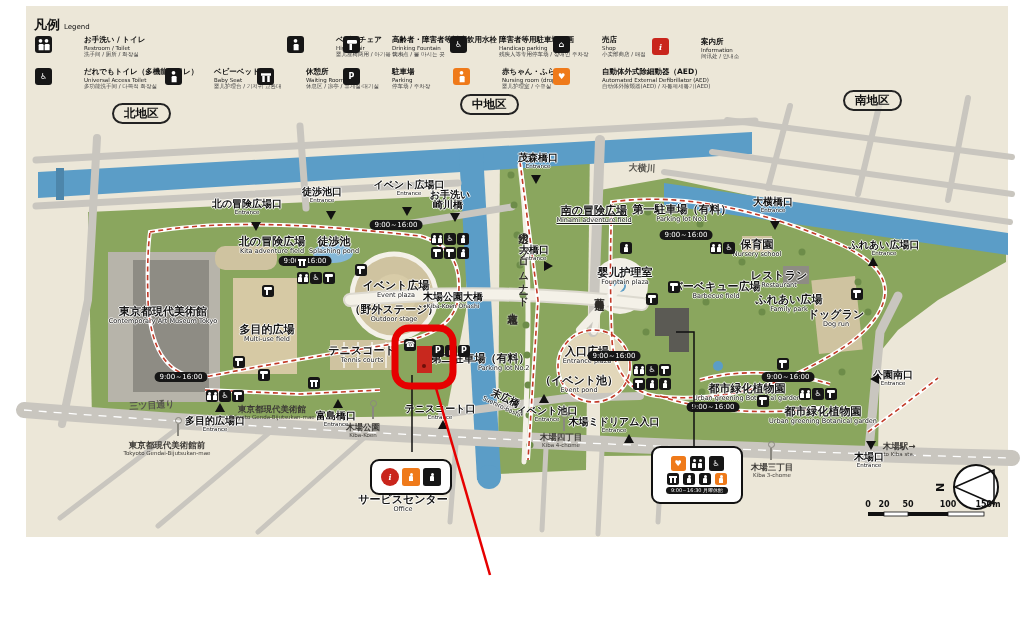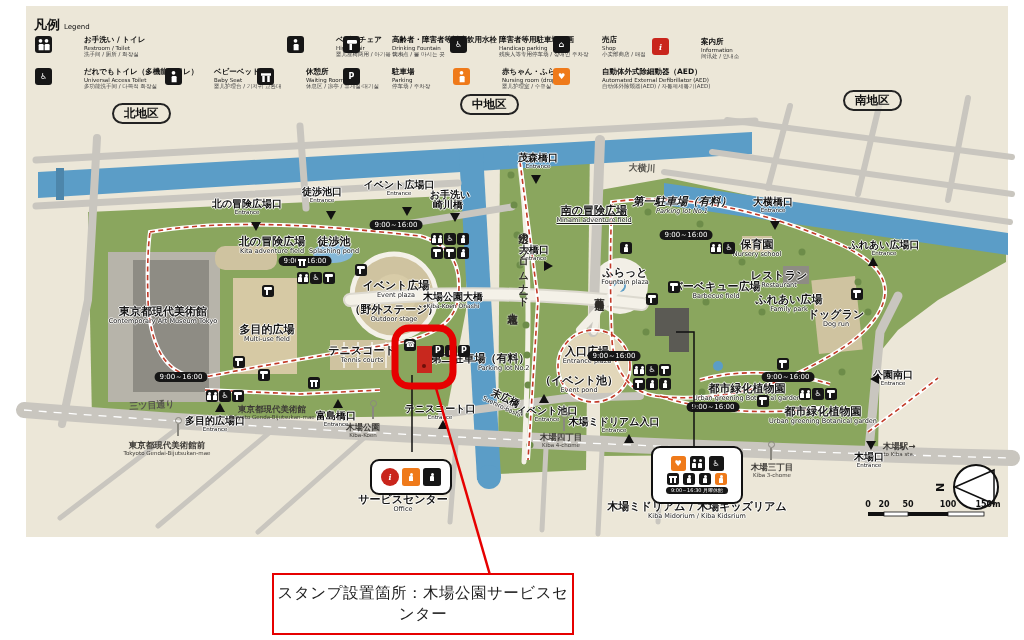--- a/index.html
+++ b/index.html
@@ -391,26 +391,26 @@
         <span class="en">Tennis courts</span>
       </div>
       <div class="lbl" style="left: 480px; top: 353px; text-align: right;">
         <span class="jp">第二駐車場（有料）</span>
         <span class="en">Parking lot No.2</span>
       </div>
       <div class="lbl" style="left: 594px; top: 205px; text-decoration: underline;">
         <span class="jp">南の冒険広場</span>
         <span class="en">Minami adventure field</span>
       </div>
-      <div class="lbl" style="left: 682px; top: 196px; font-style: italic;">
+      <div class="lbl" style="left: 682px; top: 204px;">
         <span class="jp">第一駐車場（有料）</span>
         <span class="en">Parking lot No.1</span>
       </div>
       <div class="lbl" style="left: 625px; top: 267px;">
-        <span class="jp">ふらっと</span>
+        <span class="jp">婴儿护理室</span>
         <span class="en">Fountain plaza</span>
       </div>
       <div class="lbl" style="left: 716px; top: 281px;">
         <span class="jp">バーベキュー広場</span>
         <span class="en">Barbecue field</span>
       </div>
       <div class="lbl" style="left: 779px; top: 270px;">
         <span class="jp">レストラン</span>
         <span class="en">Restaurant</span>
       </div>
@@ -434,34 +434,30 @@
         <span class="jp">（イベント池）</span>
         <span class="en">Event pond</span>
       </div>
       <div class="lbl" style="left: 747px; top: 383px;">
         <span class="jp">都市緑化植物園</span>
         <span class="en">Urban greening Botanical garden</span>
       </div>
       <div class="lbl" style="left: 823px; top: 406px;">
         <span class="jp">都市緑化植物園</span>
         <span class="en">Urban greening Botanical garden</span>
-      </div>
-      <div class="lbl" style="left: 697px; top: 501px;">
-        <span class="jp">木場ミドリアム / 木場キッズリアム</span>
-        <span class="en">Kiba Midorium / Kiba Kidsrium</span>
       </div>
       <div class="lbl" style="left: 403px; top: 494px;">
         <span class="jp">サービスセンター</span>
         <span class="en">Office</span>
       </div>
       <div class="ent" style="left: 247px; top: 199px;"><span class="jp">北の冒険広場口</span><span class="en">Entrance</span></div>
       <div class="tri tri-down" style="left: 256px; top: 222px;"></div>
       <div class="ent" style="left: 322px; top: 187px;"><span class="jp">徒渉池口</span><span class="en">Entrance</span></div>
       <div class="tri tri-down" style="left: 331px; top: 211px;"></div>
-      <div class="ent" style="left: 399px; top: 180px;"><span class="jp">イベント広場口</span><span class="en">Entrance</span></div>
+      <div class="ent" style="left: 409px; top: 180px;"><span class="jp">イベント広場口</span><span class="en">Entrance</span></div>
       <div class="tri tri-down" style="left: 407px; top: 207px;"></div>
       <div class="ent" style="left: 450px; top: 190px;"><span class="jp">お手洗い</span><span class="en">Entrance</span></div>
       <div class="tri tri-down" style="left: 455px; top: 213px;"></div>
       <div class="ent" style="left: 538px; top: 153px;"><span class="jp">茂森橋口</span><span class="en">Entrance</span></div>
       <div class="tri tri-down" style="left: 536px; top: 175px;"></div>
       <div class="ent" style="left: 534px; top: 245px;"><span class="jp">大橋口</span><span class="en">Entrance</span></div>
       <div class="tri tri-right" style="left: 549px; top: 261px;"></div>
       <div class="ent" style="left: 773px; top: 197px;"><span class="jp">大横橋口</span><span class="en">Entrance</span></div>
       <div class="tri tri-down" style="left: 775px; top: 221px;"></div>
       <div class="ent" style="left: 884px; top: 240px;"><span class="jp">ふれあい広場口</span><span class="en">Entrance</span></div>
@@ -657,16 +653,13 @@
 
   <svg id="hl-svg" width="1024" height="640" viewBox="0 0 1024 640">
     <rect x="417" y="346" width="15" height="27" fill="#c8281e"></rect>
     <circle cx="424" cy="366" r="2" fill="#6e0f0a"></circle>
     <path d="M412,375 L412,452" stroke="#111" stroke-width="1.5" fill="none"></path>
     <path d="M676,332 L694,332 L694,448" stroke="#111" stroke-width="1.5" fill="none"></path>
     <rect x="395" y="328" width="58" height="58" rx="14" fill="none" stroke="#e60000" stroke-width="7"></rect>
     <path d="M436,388 L490,575" stroke="#e60000" stroke-width="2.5" fill="none"></path>
   </svg>
 
-  <div class="callout">
-    <span>スタンプ設置箇所：木場公園サービスセンター</span>
-  </div>
 </div>
 
 </body></html>

